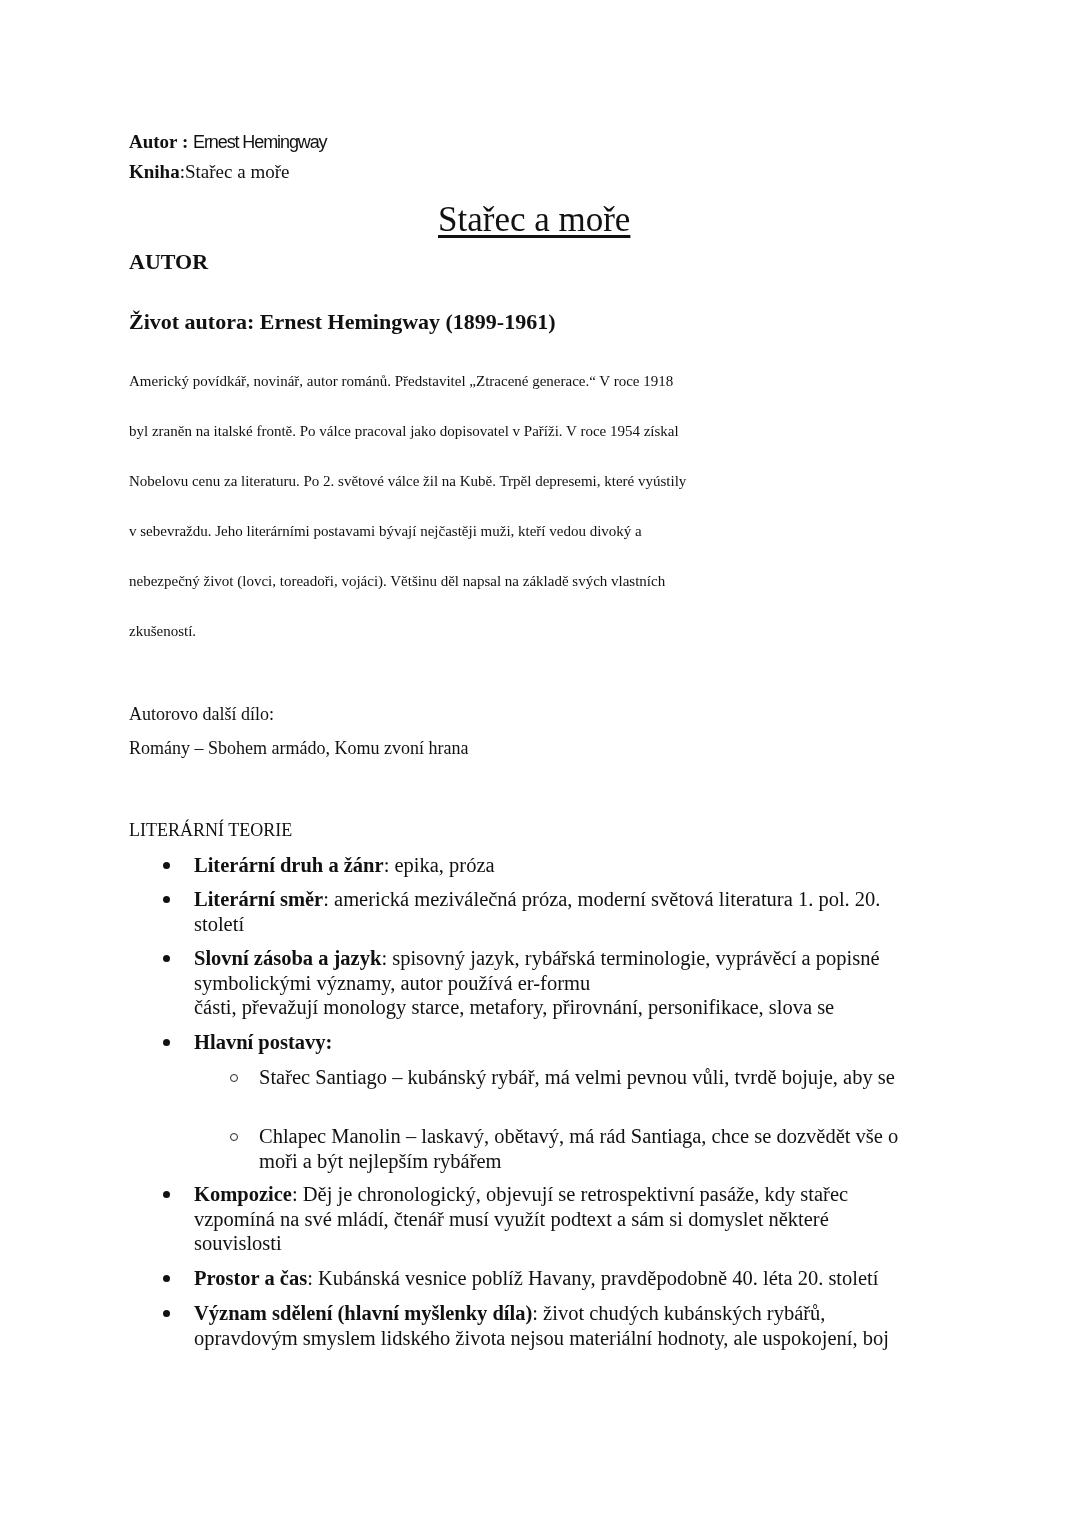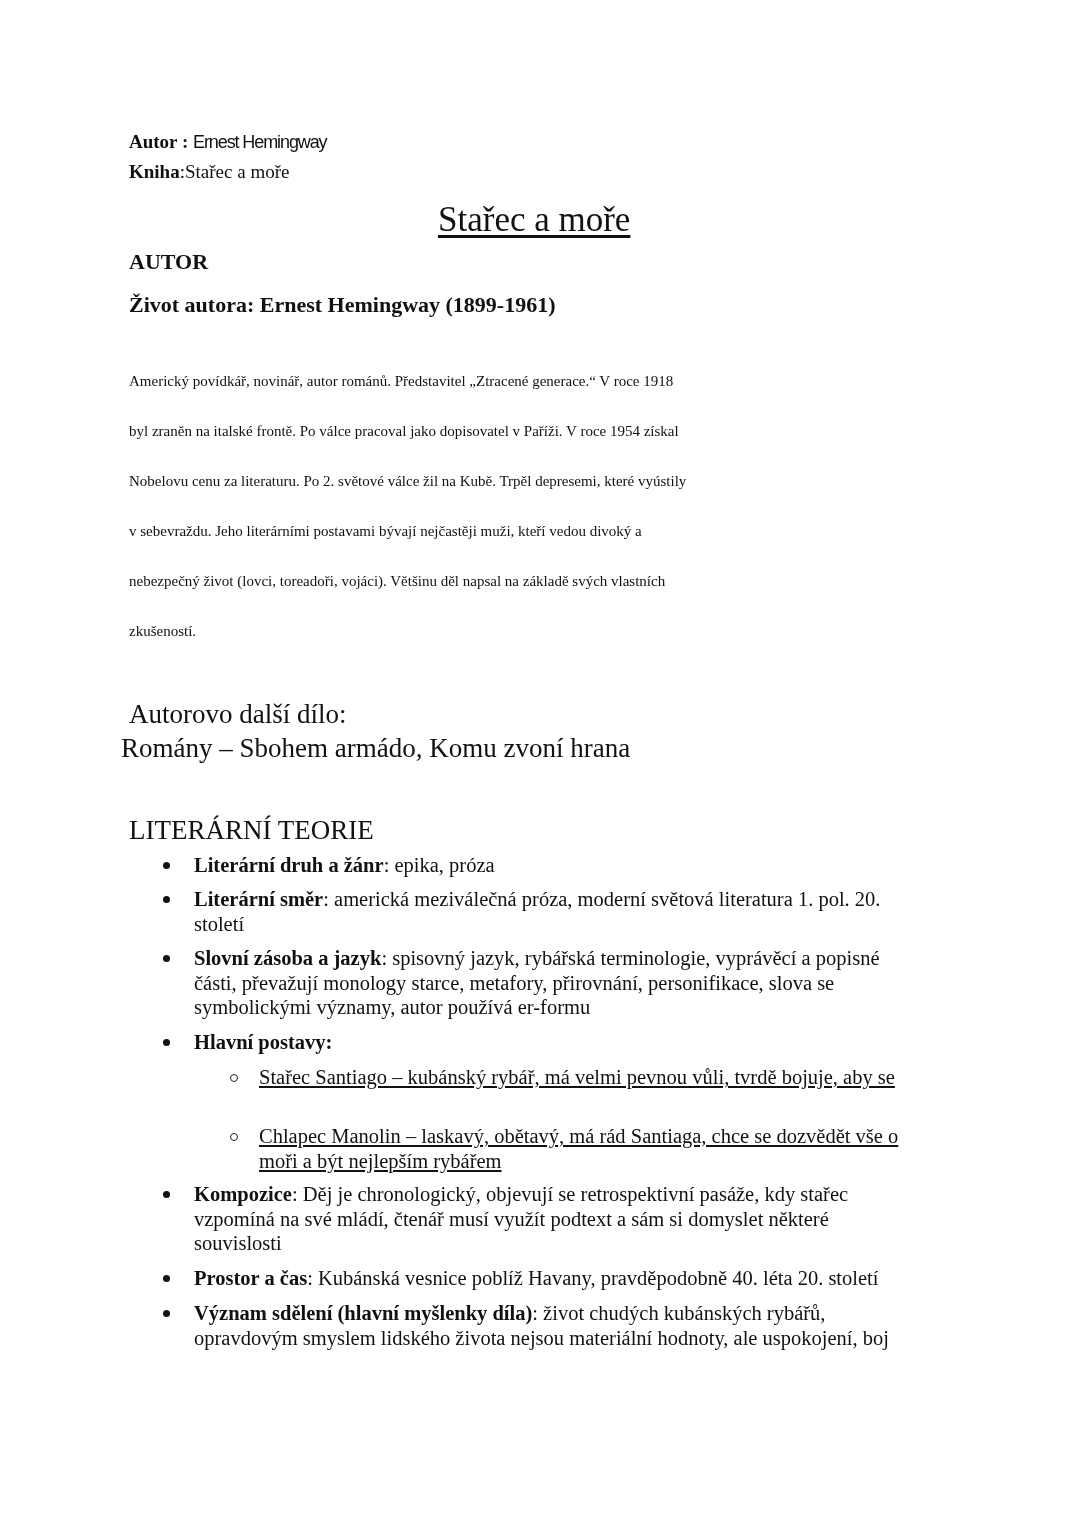--- a/index.html
+++ b/index.html
@@ -55,21 +55,21 @@
       line-height: 26px;
     }
 
     
     .bio-line {
       font-size: 15px;
       line-height: 26px;
     }
 
     .plain {
-      font-size: 27px;
+      font-size: 18px;
       line-height: 26px;
     }
 
     
     .list {
       position: absolute;
       left: 0; top: 0;
       width: 1080px;
     }
     .li {
@@ -98,21 +98,20 @@
       vertical-align: middle;
       margin-top: -3px;
     }
     .sub {
       position: absolute;
       left: 259px;
       width: 700px;
       font-size: 20.5px;
       line-height: 24.5px;
       white-space: normal;
-      text-decoration: underline;
     }
     .circle {
       position: absolute;
       left: -32px;
       top: 0;
       width: 14px;
       text-align: center;
     }
     .circle::before {
       content: "";
@@ -134,52 +133,52 @@
     <b>Autor :</b>
     <span class="sans-val">Ernest Hemingway</span>
   </div>
   <div class="abs meta-line" style="left:129px; top:160px;">
     <b>Kniha</b><span>:Stařec a moře</span>
   </div>
 
   <div class="abs doc-title" style="left:438px; top:200px;">Stařec a moře</div>
 
   <div class="abs h-autor" style="left:129px; top:249px;">AUTOR</div>
-  <div class="abs h-zivot" style="left:129px; top:292px;">Život autora: Ernest Hemingway (1899-1961)</div>
+  <div class="abs h-zivot" style="left:129px; top:309px;">Život autora: Ernest Hemingway (1899-1961)</div>
 
   <div class="abs bio-line" style="left:129px; top:368px;">Americký povídkář, novinář, autor románů. Představitel „Ztracené generace.“ V roce 1918</div>
   <div class="abs bio-line" style="left:129px; top:418px;">byl zraněn na italské frontě. Po válce pracoval jako dopisovatel v Paříži. V roce 1954 získal</div>
   <div class="abs bio-line" style="left:129px; top:468px;">Nobelovu cenu za literaturu. Po 2. světové válce žil na Kubě. Trpěl depresemi, které vyústily</div>
   <div class="abs bio-line" style="left:129px; top:518px;">v sebevraždu. Jeho literárními postavami bývají nejčastěji muži, kteří vedou divoký a</div>
   <div class="abs bio-line" style="left:129px; top:568px;">nebezpečný život (lovci, toreadoři, vojáci). Většinu děl napsal na základě svých vlastních</div>
   <div class="abs bio-line" style="left:129px; top:618px;">zkušeností.</div>
 
   <div class="abs plain" style="left:129px; top:701px;">Autorovo další dílo:</div>
-  <div class="abs plain" style="left:121px; top:735px;">Romány – Sbohem armádo, Komu zvoní hrana</div>
+  <div class="abs plain" style="left:129px; top:735px;">Romány – Sbohem armádo, Komu zvoní hrana</div>
 
   <div class="abs plain" style="left:129px; top:817px;">LITERÁRNÍ TEORIE</div>
 
   <div class="list">
 
     <div class="li" style="top:853px;">
       <span class="bullet"></span>
       <span class="line"><b>Literární druh a žánr</b><span>: epika, próza</span></span>
     </div>
 
     <div class="li" style="top:887px;">
       <span class="bullet"></span>
       <span class="line"><b>Literární směr</b><span>: americká meziválečná próza, moderní světová literatura 1. pol. 20.</span></span>
       <span class="line">století</span>
     </div>
 
     <div class="li" style="top:946px;">
       <span class="bullet"></span>
       <span class="line"><b>Slovní zásoba a jazyk</b><span>: spisovný jazyk, rybářská terminologie, vyprávěcí a popisné</span></span>
+      <span class="line">symbolickými významy, autor používá er-formu</span>
       <span class="line">části, převažují monology starce, metafory, přirovnání, personifikace, slova se</span>
-      <span class="line">symbolickými významy, autor používá er-formu</span>
     </div>
 
     <div class="li" style="top:1030px;">
       <span class="bullet"></span>
       <span class="line"><b>Hlavní postavy:</b></span>
     </div>
 
     <div class="sub" style="top:1065px;">
       <span class="circle"></span>
       <span class="line">Stařec Santiago – kubánský rybář, má velmi pevnou vůli, tvrdě bojuje, aby se</span>

